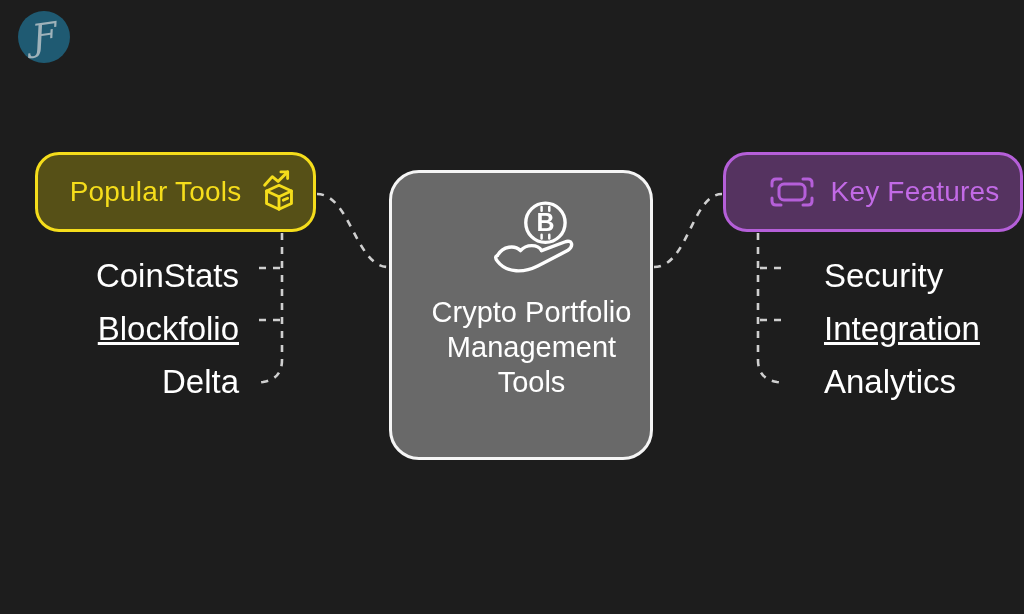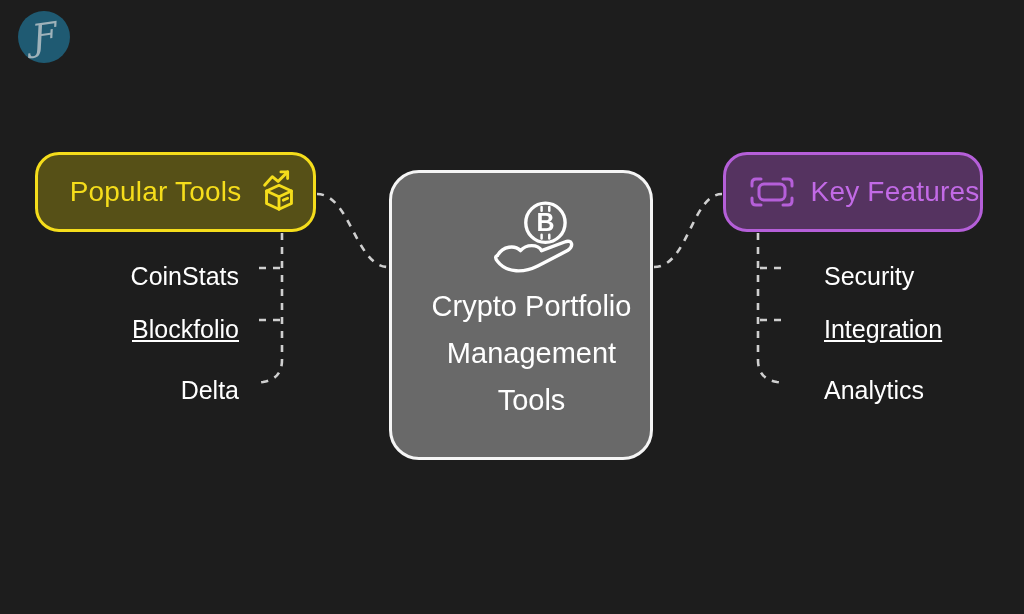--- a/index.html
+++ b/index.html
@@ -32,40 +32,40 @@
   }
   .branch-node {
     height:80px; border-radius:24px; gap:15px;
     font-size:28px; font-weight:500; letter-spacing:0.2px;
   }
   .node-popular {
     left:35px; top:152px; width:281px;
     border:3px solid #f5dd1b; background:#565017; color:#f5dd1b;
   }
   .node-keyfeatures {
-    left:723px; top:152px; width:260px;
+    left:723px; top:152px; width:300px;
     border:3px solid #b55fd9; background:#553360; color:#c26ae6;
   }
   .node-center {
     left:389px; top:170px; width:264px; height:290px;
     background:#696969; border:3px solid #f5f5f5; border-radius:30px;
     flex-direction:column; justify-content:flex-start;
   }
   .center-icon { margin-top:26px; }
   .center-title {
-    margin-top:0; width:200px; text-align:center;
-    color:#ffffff; font-size:29px; line-height:47px; font-weight:400;
+    margin-top:12px; width:200px; text-align:center;
+    color:#ffffff; font-size:29px; line-height:35px; font-weight:400;
   }
   .leaf {
-    position:absolute; color:#ffffff; font-size:25px; line-height:34px;
+    position:absolute; color:#ffffff; font-size:33px; line-height:34px;
     white-space:nowrap;
   }
   .leaf-left  { right:785px; text-align:right; }
   .leaf-right { left:824px;  text-align:right; }
-  .row1 { top:259px; } .row2 { top:312px;text-decoration:underline; } .row3 { top:365px;margin-top:8px; }
+  .row1 { top:259px; } .row2 { top:312px;text-decoration:underline; } .row3 { top:365px; }
   .branch-icon { flex:0 0 auto; }
 </style>
 </head>
 <body>
 
 <div class="canvas">
 
   <svg class="connector-layer" viewBox="0 0 1024 614" aria-hidden="true">
     <path class="connector" d="M317,194 C350,194 356,267 388,267"></path>
     <path class="connector" d="M654,267 C688,267 692,194 722,194"></path>

